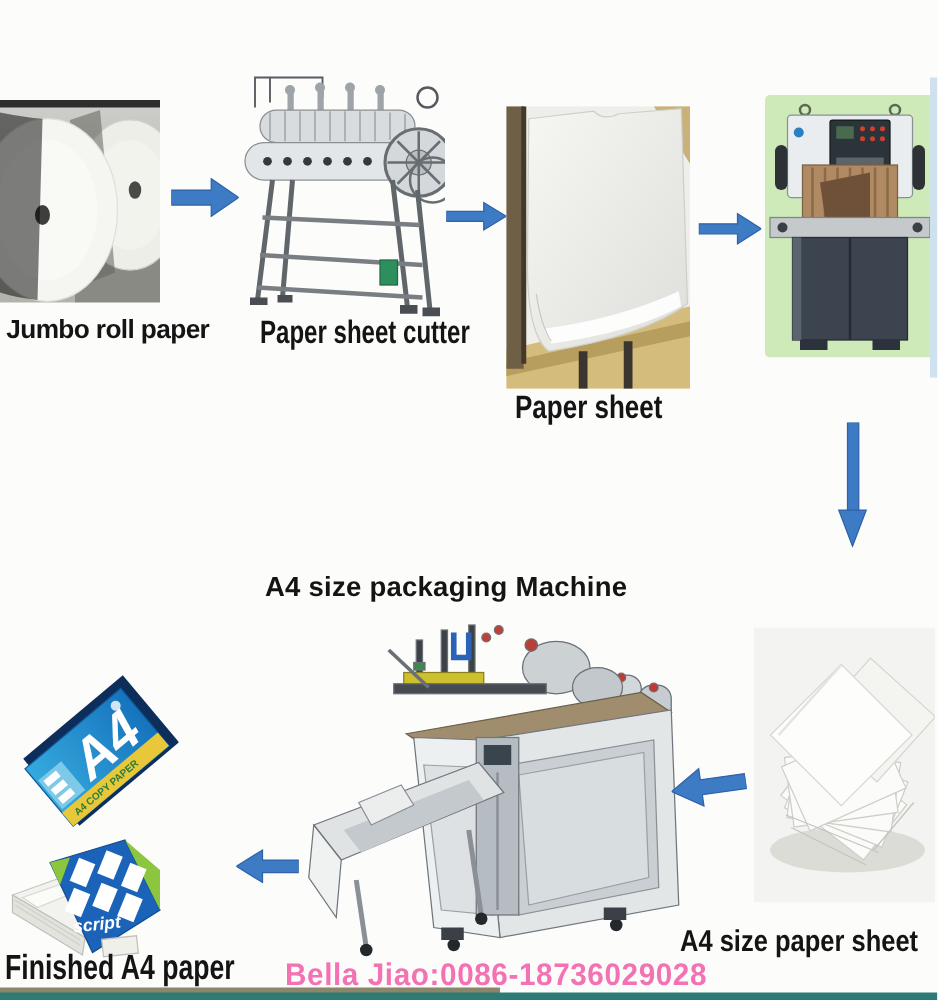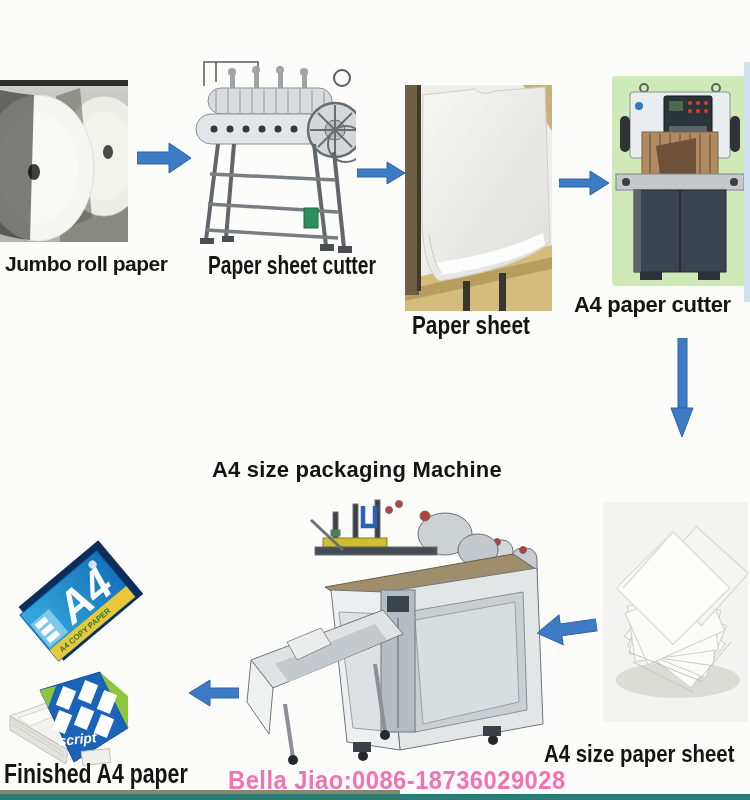--- a/index.html
+++ b/index.html
@@ -187,21 +187,20 @@
   </svg>
 
   <svg class="abs" style="left:669px;top:338px" width="26" height="100" viewBox="0 0 26 100">
     <rect x="9" y="0" width="9" height="74" fill="#3d7bc5" stroke="#2f62a8"></rect>
     <polygon points="2,70 13,99 24,70" fill="#3d7bc5" stroke="#2f62a8"></polygon>
   </svg>
 
   <div class="lbl lbl-jumbo">Jumbo roll paper</div>
   <div class="lbl lbl-cutter">Paper sheet cutter</div>
   <div class="lbl lbl-sheet">Paper sheet</div>
-  <div class="lbl lbl-a4cutter">A4 paper cutter</div>
 
   <div class="lbl lbl-title">A4 size packaging Machine</div>
 
   <svg class="photo" style="left:235px;top:492px" width="310" height="278" viewBox="0 0 310 278">
     <g stroke="#6a7076" stroke-width="1">
       <rect x="252" y="48" width="26" height="62" rx="11" fill="#d2d7da"></rect>
       <rect x="276" y="56" width="26" height="64" rx="11" fill="#c6cccf"></rect>
       <circle cx="262" cy="50" r="3.5" fill="#c03a32"></circle>
         <circle cx="288" cy="58" r="3.5" fill="#c03a32"></circle>
       <ellipse cx="210" cy="42" rx="27" ry="21" fill="#ccd1d4"></ellipse>

